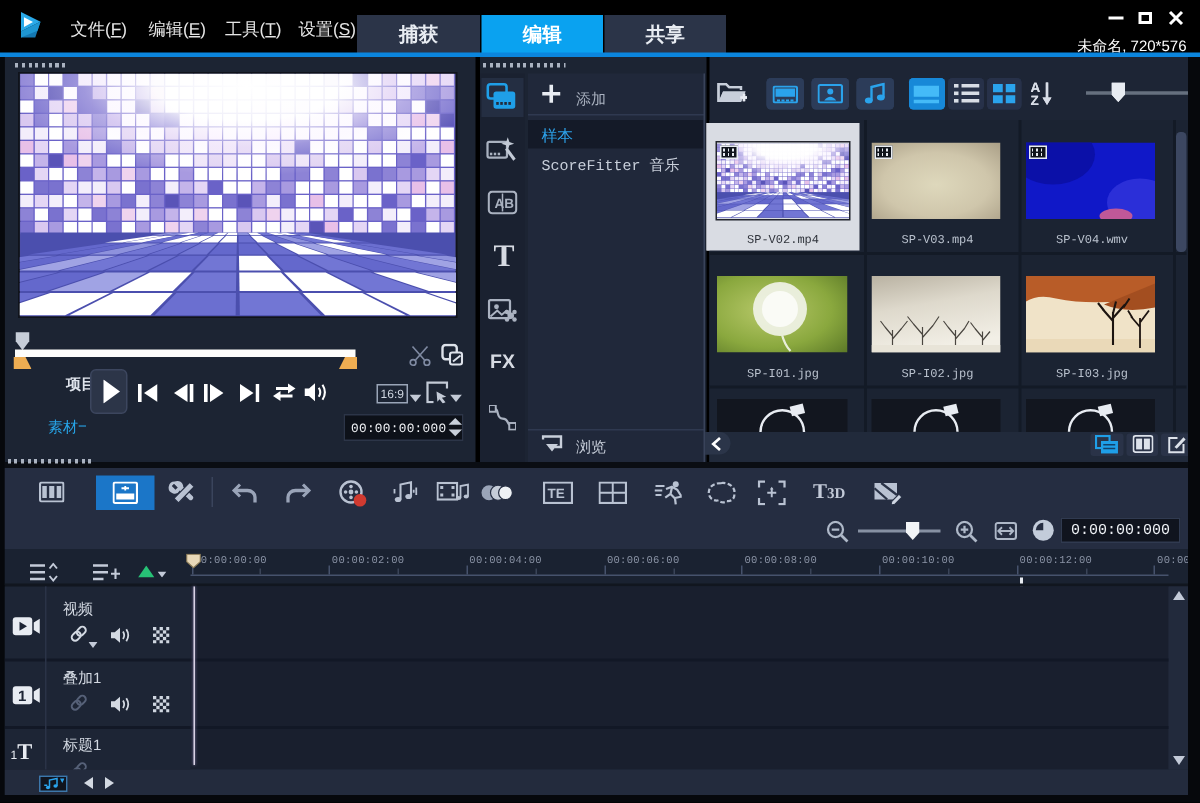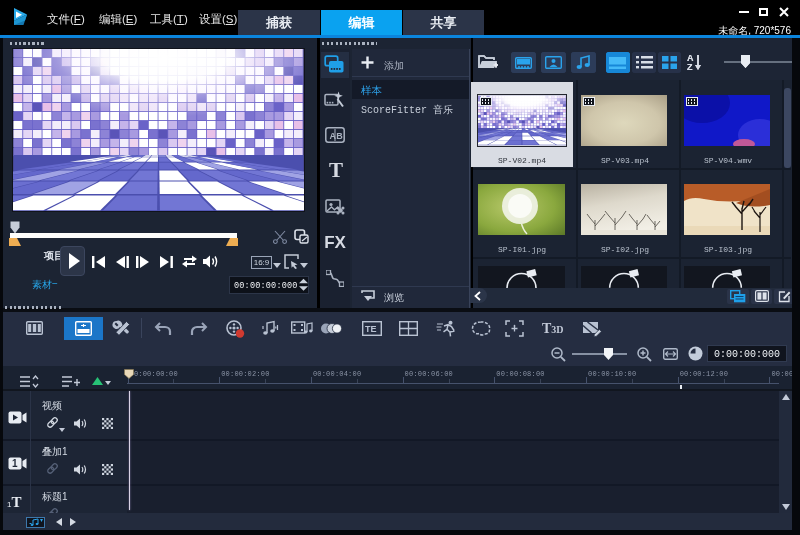--- a/index.html
+++ b/index.html
@@ -618,21 +618,21 @@
  <circle cx="6" cy="6.5" r="1.6" fill="#aab2c0"></circle>
  <path d="M2 13 l4.5 -4 3 2.8 3-2.5 2.5 3.7" stroke="#aab2c0" stroke-width="1.3" fill="none"></path>
  <g fill="#aab2c0">
       <circle cx="15.5" cy="12.5" r="2.2"></circle>
       <circle cx="13" cy="15" r="1.5"></circle>
       <circle cx="18" cy="15" r="1.5"></circle>
       <circle cx="13" y="10" cy="10" r="1.5"></circle>
       <circle cx="18" cy="10" r="1.5"></circle>
     </g>
 </svg>
-<div class="abs" style="left:322px;top:233px;width:26px;color:#d6dae2;font-size:17px;font-weight:bold;text-align:center;font-family:'Liberation Sans',sans-serif">FX</div>
+<div class="abs" style="left:322px;top:233px;width:26px;color:#d6dae2;font-size:13px;font-weight:bold;text-align:center;font-family:'Liberation Sans',sans-serif">FX</div>
 <svg class="abs" style="left:326px;top:270px" width="18" height="17" viewBox="0 0 18 17">
  <path d="M2 2 C8 2 4 9 9 9 C14 9 11 14 16 14" stroke="#aab2c0" stroke-width="1.5" fill="none"></path>
  <rect x="0" y="0" width="4.5" height="4.5" fill="#1a2130" stroke="#aab2c0" stroke-width="1.3"></rect>
  <rect x="13.5" y="12" width="4.5" height="4.5" fill="#1a2130" stroke="#aab2c0" stroke-width="1.3"></rect>
 </svg>
 
 
 <svg class="abs" style="left:478px;top:53px" width="20" height="17" viewBox="0 0 20 17">
  <path d="M1 15 V3 h5 l2 2 h8 v2" fill="none" stroke="#c8cfda" stroke-width="1.5"></path>
  <path d="M1 15 L4 8 H19 L16 15 Z" fill="#c8cfda"></path>

